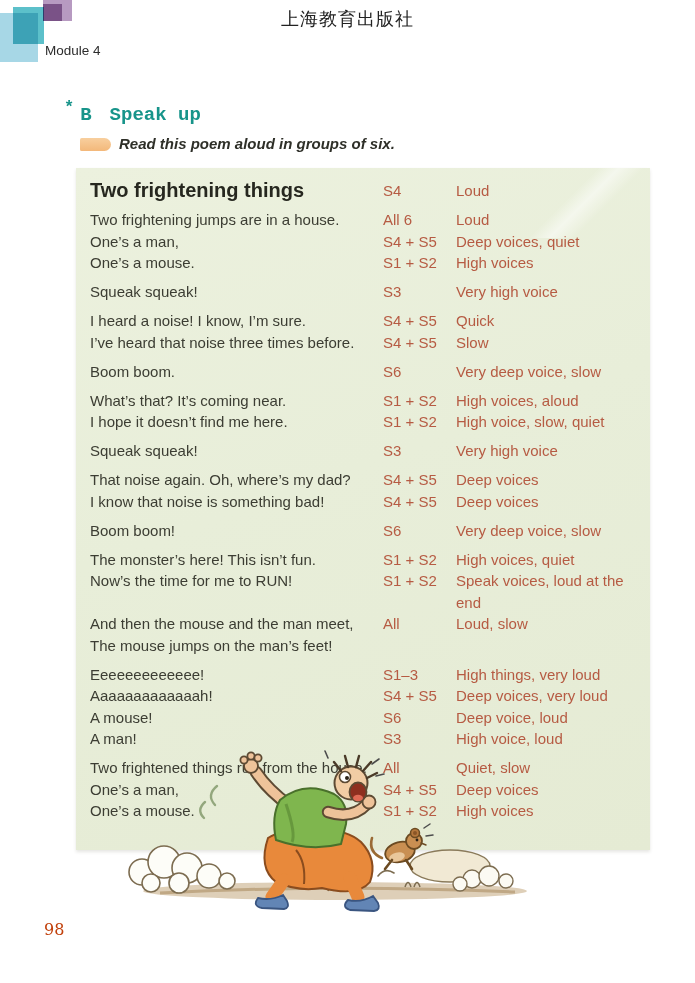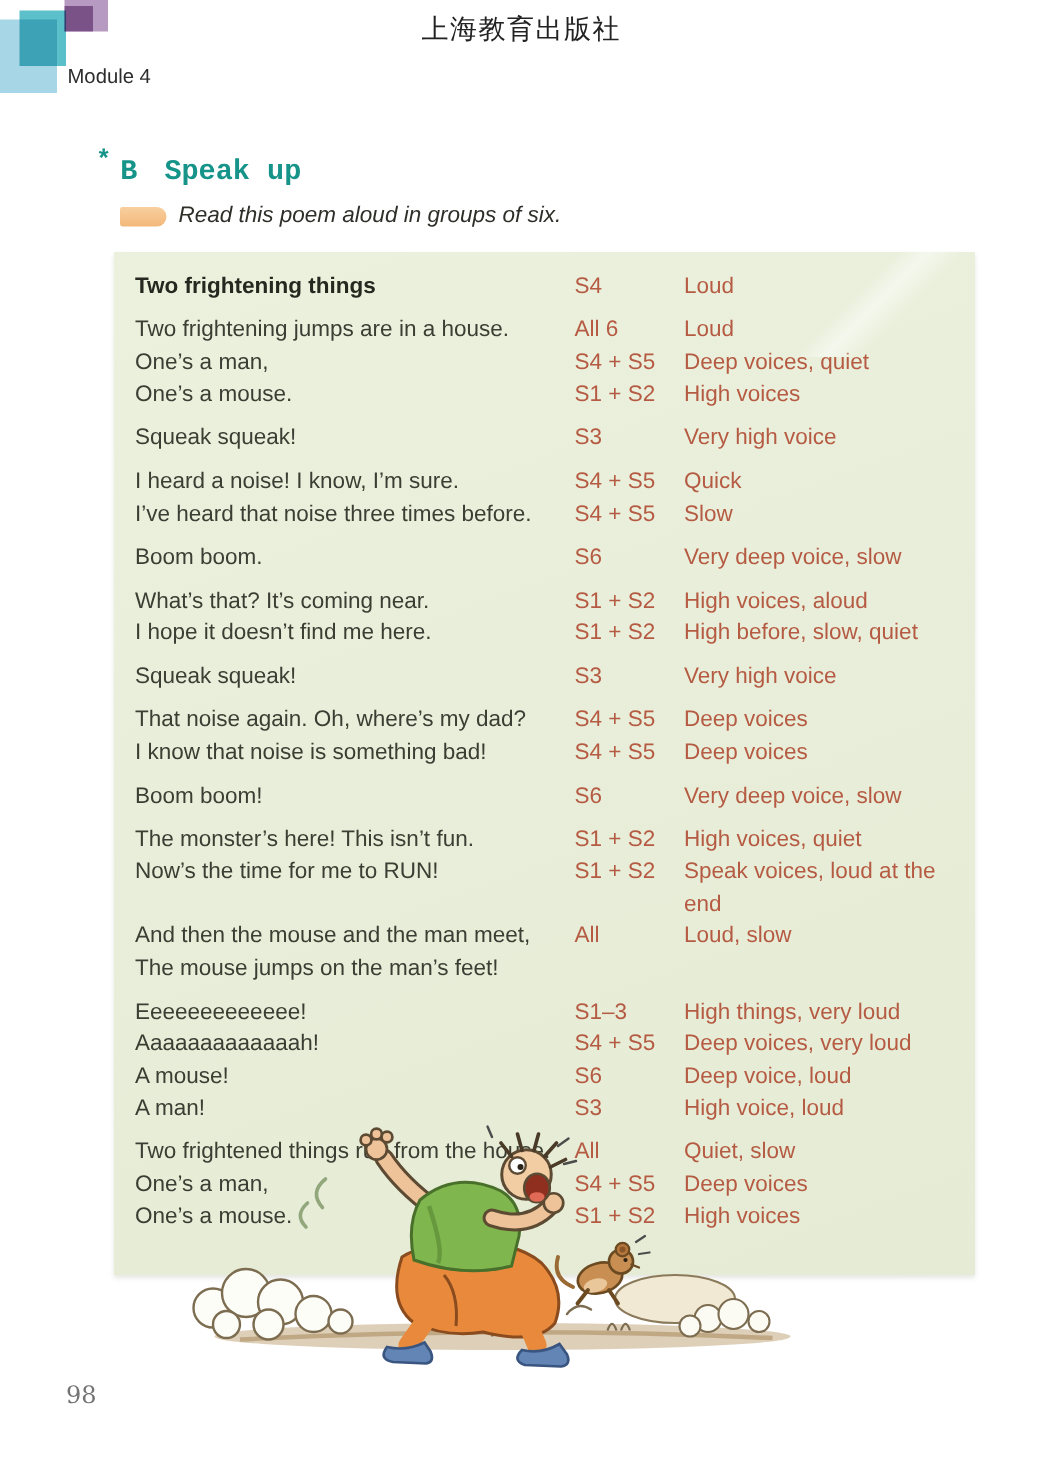--- a/index.html
+++ b/index.html
@@ -37,21 +37,21 @@
   }
   .letter { font-size:19px; font-weight:bold; color:#17948a; margin-right:18px; }
   .sec-title { font-size:19px; font-weight:bold; color:#17948a; }
   .instruction-row { position:absolute; left:80px; top:135px; display:flex; align-items:center; }
   .bullet {
     display:inline-block; width:31px; height:13px;
     background:linear-gradient(#f8cf9e,#f3b87a);
     border-radius:2px 8px 8px 2px; margin-right:8px; margin-top:2px;
   }
   .instruction {
-    font-style:italic; font-size:15px; font-weight:400; color:#2e2f28;
+    font-style:italic; font-size:15px; font-weight:700; color:#2e2f28;
   }
 
   
   .poem-box {
     position:absolute; left:76px; top:168px; width:574px; height:682px;
     background:linear-gradient(160deg,#ecf1de 0%, #e8eed9 45%, #e5ebd4 100%);
     padding:12px 8px 0 14px;
     box-shadow:0 2px 3px rgba(90,90,70,0.15);
   }
   .poem-box::before {
@@ -59,30 +59,30 @@
     background:linear-gradient(135deg, transparent 42%, rgba(255,255,255,0.5) 52%, transparent 64%);
     pointer-events:none;
   }
   .poem-row {
     display:grid; grid-template-columns:293px 73px auto;
     font-size:15px; line-height:21.5px;
   }
   .poem-row.gap { margin-top:7.5px; }
   .poem-row .line { color:#3c3d33; }
   .poem-row .speaker, .poem-row .direction { color:#b65b43; }
-  .poem-row.title-row .line { font-weight:bold; font-size:15px; color:#26271f; }
+  .poem-row.title-row .line { font-weight:bold; font-size:20px; color:#26271f; }
 
   
   .illustration { position:absolute; left:120px; top:750px; overflow:visible; }
 
   
   .page-number {
     position:absolute; left:44px; top:920px;
     font-family:"DejaVu Serif","Liberation Serif",serif;
-    font-size:16px; color:#737373;
+    font-size:16px; color:#c2410c;
   }
 </style>
 </head>
 <body>
 
 <div class="page">
 
   <div class="publisher">上海教育出版社</div>
 
   <div>
@@ -145,21 +145,21 @@
     <span class="direction">Very deep voice, slow</span>
   </div>
         <div class="poem-row gap">
     <span class="line">What’s that? It’s coming near.</span>
     <span class="speaker">S1 + S2</span>
     <span class="direction">High voices, aloud</span>
   </div>
         <div class="poem-row">
     <span class="line">I hope it doesn’t find me here.</span>
     <span class="speaker">S1 + S2</span>
-    <span class="direction">High before, slow, quiet</span>
+    <span class="direction">High voice, slow, quiet</span>
   </div>
         <div class="poem-row gap">
     <span class="line">Squeak squeak!</span>
     <span class="speaker">S3</span>
     <span class="direction">Very high voice</span>
   </div>
         <div class="poem-row gap">
     <span class="line">That noise again. Oh, where’s my dad?</span>
     <span class="speaker">S4 + S5</span>
     <span class="direction">Deep voices</span>

